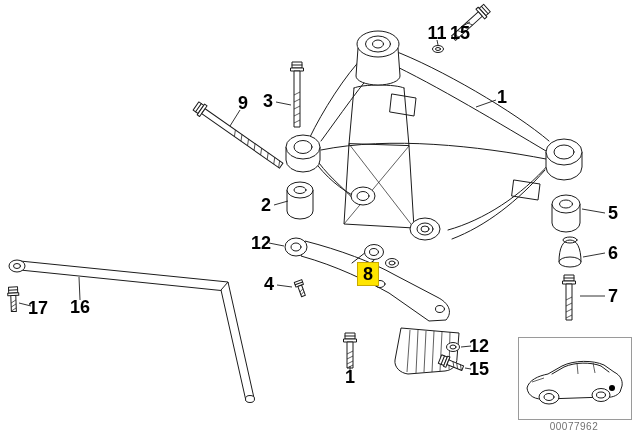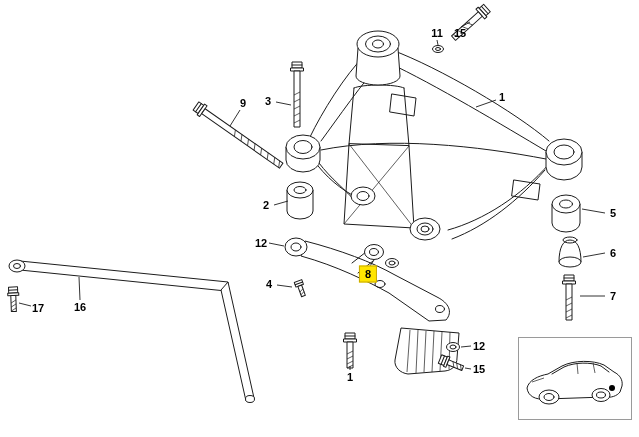--- a/index.html
+++ b/index.html
@@ -8,21 +8,21 @@
     font-family:"Liberation Sans",sans-serif;overflow:hidden;
   }
   svg.drawing{position:absolute;left:0;top:0;}
   svg .ln{stroke:#1c1c1c;stroke-width:1;fill:none;stroke-linecap:round;stroke-linejoin:round;}
   svg .fw{fill:#ffffff;stroke:#1c1c1c;stroke-width:1;stroke-linejoin:round;}
   svg .fb{fill:#000;stroke:none;}
   svg .thin{stroke:#1c1c1c;stroke-width:0.7;fill:none;}
   svg .leader{stroke:#1c1c1c;stroke-width:0.9;fill:none;}
   .part-label{
     position:absolute;transform:translate(-50%,-50%);
-    font-weight:bold;font-size:11px;line-height:1;color:#000;
+    font-weight:bold;font-size:18px;line-height:1;color:#000;
     padding:2px 3px;cursor:pointer;z-index:3;white-space:nowrap;
   }
   .part-label.highlight{
     background:var(--hl,#ffe500);
     border:1px solid var(--hlb,#c9a900);
     padding:2px 5px;
   }
   .car-box{
     position:absolute;left:518px;top:337px;width:112px;height:81px;
     border:1px solid #9a9a9a;background:#fff;z-index:2;cursor:pointer;
@@ -240,14 +240,15 @@
         <path class="thin" d="M58,25 L59,36 M74,25 L76,35 M13,44 L25,40"></path>
         <ellipse class="fw" cx="30" cy="59" rx="10" ry="7"></ellipse>
         <ellipse class="ln" cx="30" cy="59" rx="5" ry="3.5"></ellipse>
         <ellipse class="fw" cx="82" cy="57" rx="9" ry="6.5"></ellipse>
         <ellipse class="ln" cx="82" cy="57" rx="4.5" ry="3"></ellipse>
         <circle class="fb" cx="93" cy="50" r="3"></circle>
       </g>
     </svg>
   </div>
 
+  <div class="image-id">00077962</div>
 
 </div>
 
 </body></html>

